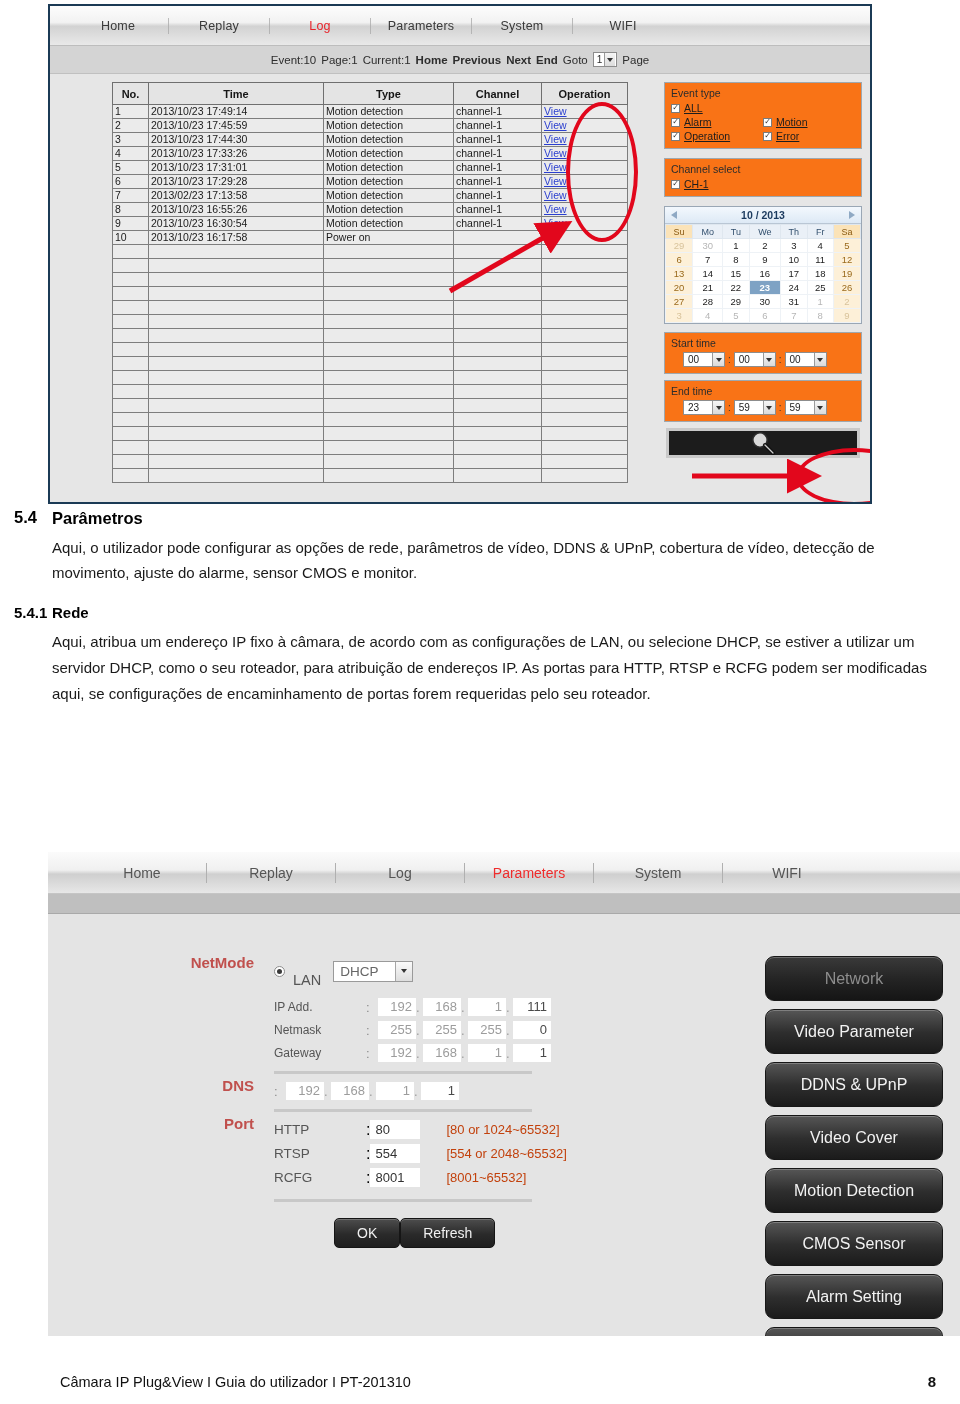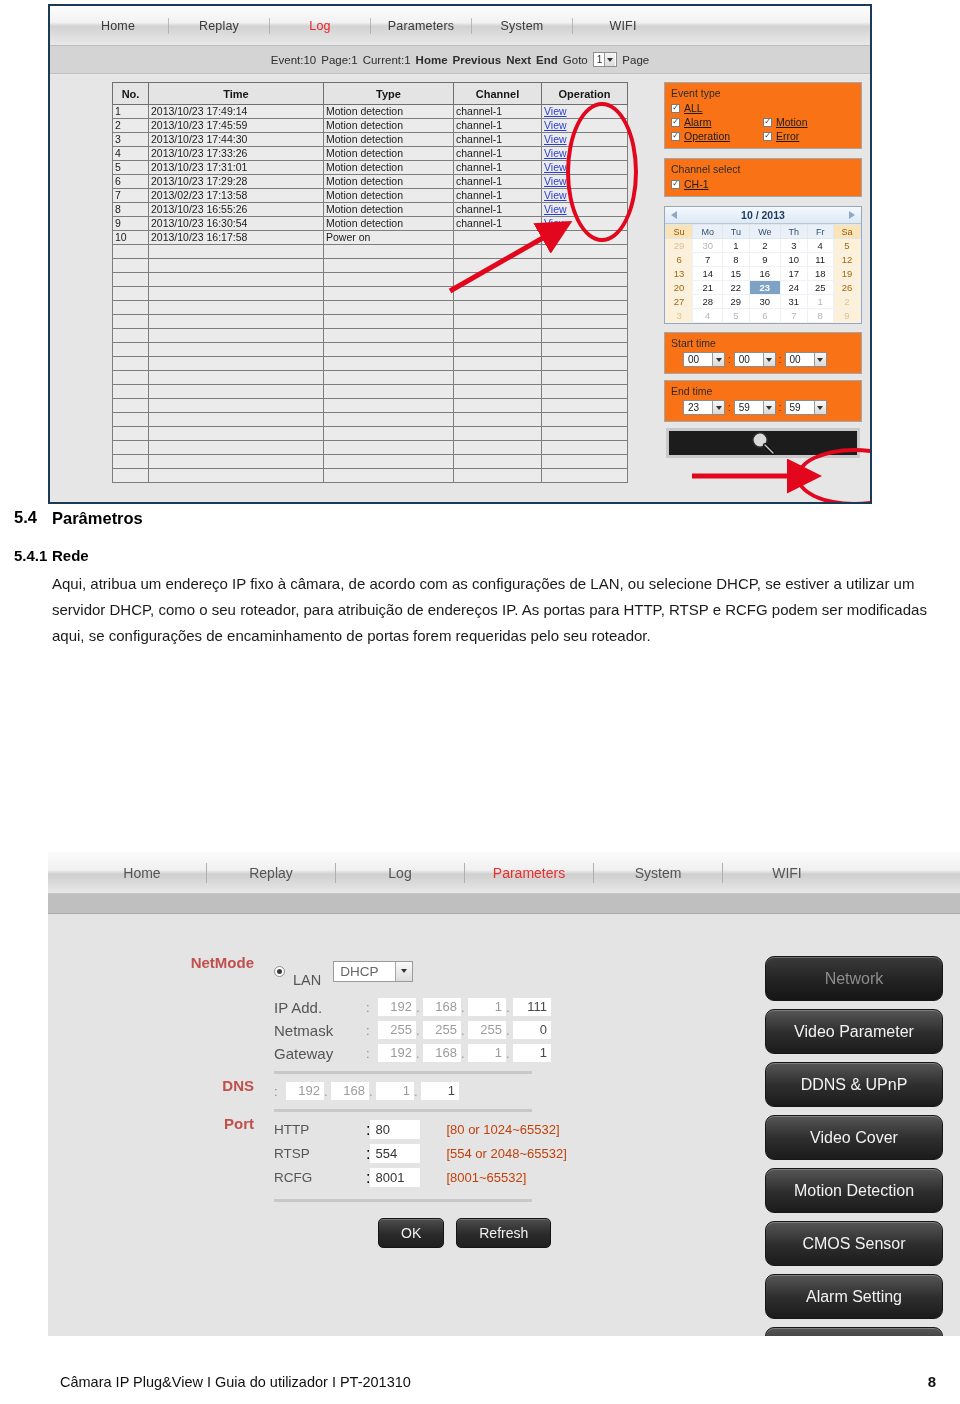--- a/index.html
+++ b/index.html
@@ -214,38 +214,38 @@
     display:inline-flex;align-items:center;
     border:1px solid #9a9a9a; background:#fff;
     height:21px; width:80px; font-size:13.5px; color:#666; padding-left:6px;
   }
   .sel-dhcp .v { flex:1; }
   .sel-dhcp .arrw {
     width:17px;height:19px;background:linear-gradient(#fafafa,#dedede);
     border-left:1px solid #a6a6a6;display:flex;align-items:center;justify-content:center;
   }
   .iprow { display:flex; align-items:center; margin-top:5px; }
-  .iprow .k { width:92px; font-size:15px; color:#555; }
+  .iprow .k { width:92px; font-size:12px; color:#555; }
   .iprow .colon2 { width:12px; font-size:13px; color:#8c8c8c; }
   .ipcell {
     width:38px;height:18px;background:#fff;border:none;
     font-size:13px; text-align:right; padding-right:4px; color:#9c9c9c;
     line-height:18px;
   }
   .ipcell.dark { color:#4a4a4a; }
   .ipdot { width:7px; font-size:13px; color:#9c9c9c; }
   .divider { height:3px; background:#c8c8c8; width:258px; margin:9px 0 9px 0; }
   .portrow { display:flex; align-items:center; margin-top:5px; }
   .portrow .k { width:92px; font-size:13.5px; color:#555; }
   .portval {
     width:50px;height:19px;background:#fff;border:none;
     font-size:13px;color:#333;padding-left:5px;line-height:19px;
   }
   .porthint { font-size:13px; color:#c2410c; margin-left:26px; }
-  .btnrow { display:flex; gap:12px; margin-top:16px; margin-left:104px;border-radius:6px; }
+  .btnrow { display:flex; margin-top:16px; margin-left:60px;border-radius:6px; }
   .dkbtn {
     background:linear-gradient(#4d4d4d,#2a2a2a 55%,#1f1f1f);
     border:1px solid #151515; border-radius:5px;
     color:#f0f0f0; font-size:14px;
     padding:6px 22px; text-align:center;
     box-shadow:inset 0 1px 0 rgba(255,255,255,.22);
   }
 
   .net-side { width:212px; padding-top:2px; }
   .sidebtn {
@@ -714,20 +714,21 @@
     <line x1="642" y1="470" x2="752" y2="470" stroke="#e2071c" stroke-width="5" marker-end="url(#ah)"></line>
   </svg>
 </div>
 
 <div class="doc">
 
   <div class="sec">
     <div class="num">5.4</div>
     <div class="body">
       <div class="h2">Parâmetros</div>
+      <div class="para">Aqui, o utilizador pode configurar as opções de rede, parâmetros de vídeo, DDNS &amp; UPnP, cobertura de vídeo, detecção de movimento, ajuste do alarme, sensor CMOS e monitor.</div>
     </div>
   </div>
 
   <div class="gap-a"></div>
 
   <div class="sec">
     <div class="num lvl3">5.4.1</div>
     <div class="body">
       <div class="h3">Rede</div>
       <div class="para">Aqui, atribua um endereço IP fixo à câmara, de acordo com as configurações de LAN, ou selecione DHCP, se estiver a utilizar um servidor DHCP, como o seu roteador, para atribuição de endereços IP. As portas para HTTP, RTSP e RCFG podem ser modificadas aqui, se configurações de encaminhamento de portas forem requeridas pelo seu roteador.</div>

